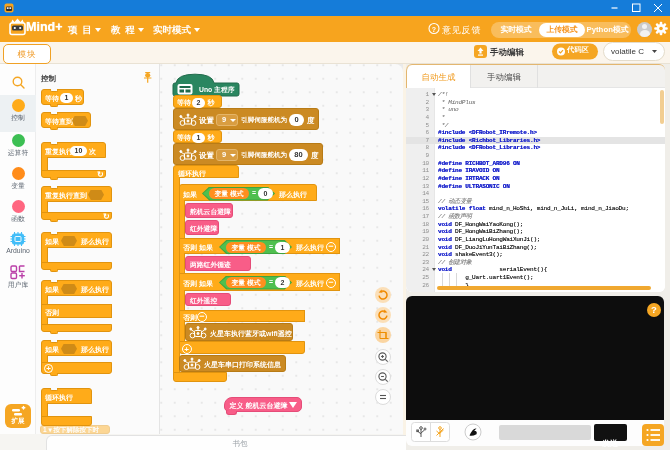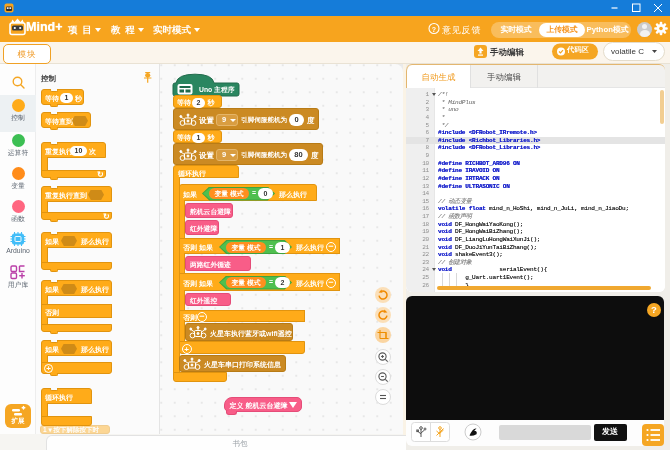--- a/index.html
+++ b/index.html
@@ -560,15 +560,15 @@
 <rect x="188" y="4" width="33" height="17" rx="2" fill="#111"></rect>
 <g fill="#fff">
             <circle cx="241.5" cy="10" r="1.1"></circle>
             <rect x="244.5" y="9.1" width="9.5" height="1.8"></rect>
             <circle cx="241.5" cy="15" r="1.1"></circle>
             <rect x="244.5" y="14.1" width="9.5" height="1.8"></rect>
             <circle cx="241.5" cy="20" r="1.1"></circle>
             <rect x="244.5" y="19.1" width="9.5" height="1.8"></rect>
           </g>
 </svg>
-<div style="position:absolute; left:196px; top:6px; color:#fff; font-size:8px; font-weight:bold;">发送</div>
+<div style="position:absolute; left:196px; top:18px; color:#fff; font-size:8px; font-weight:bold;">发送</div>
 </div>
     </div>
   </div>
 </body></html>

